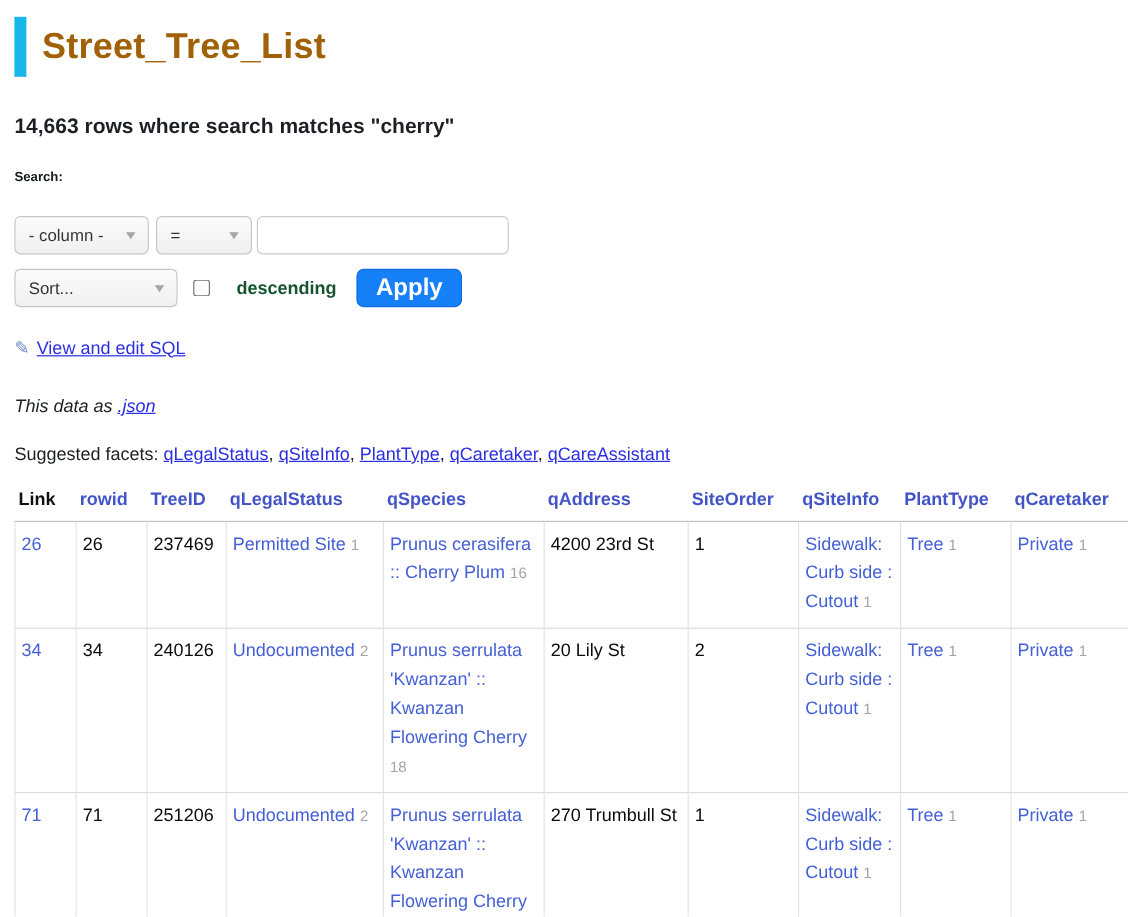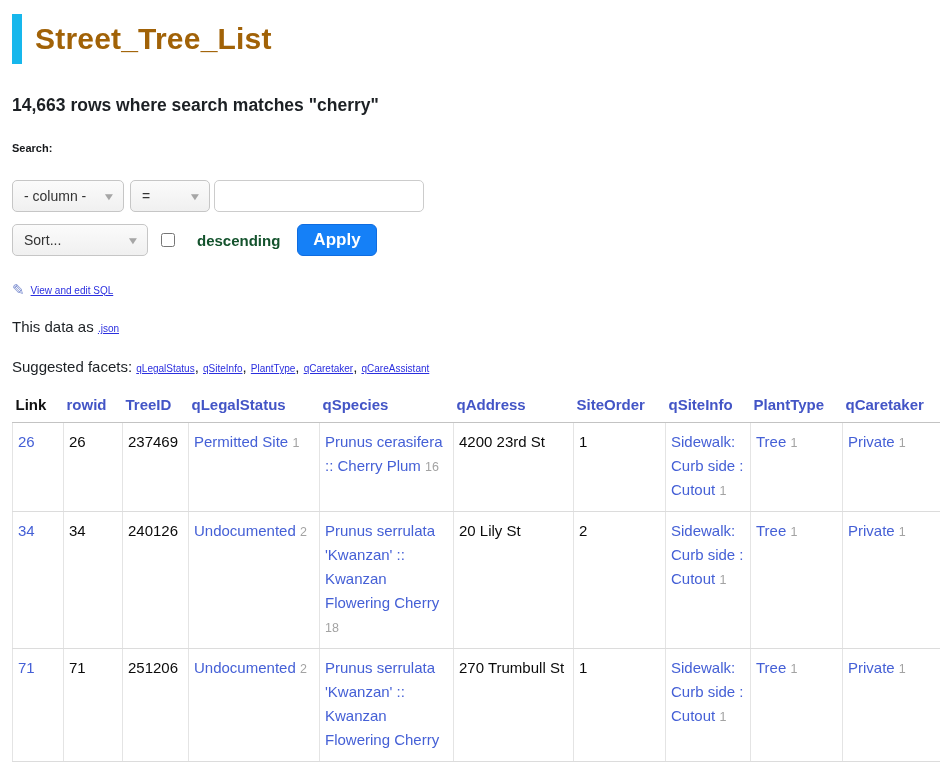--- a/index.html
+++ b/index.html
@@ -46,29 +46,29 @@
     font-family:"Liberation Sans",sans-serif;
   }
 
   .sort-row { margin-top:12px; display:flex; align-items:center; }
   .sort-select { width:136px; }
   .desc-checkbox { width:14px; height:14px; margin:0 0 0 13px; }
   .desc-label { font-weight:bold; font-size:15px; margin-left:22px; color:#14532d; }
   .apply-button {
     margin-left:17px; height:32px; padding:0 15px;
     background:#1580f7; border:1px solid #0f6ce0; border-radius:6px;
-    color:#fff; font-weight:bold; font-size:17px; font-family:"Liberation Sans",sans-serif;
+    color:#fff; font-weight:bold; font-size:20px; font-family:"Liberation Sans",sans-serif;
     cursor:pointer;
   }
 
   
-  a.blue-link { color:#2b2fdf; text-decoration:underline; font-size:10px; cursor:pointer; }
+  a.blue-link { color:#2b2fdf; text-decoration:underline; font-size:15px; cursor:pointer; }
   .sql-row { margin-top:25px; font-size:15px; display:flex; align-items:center; }
   .pencil { color:#7487cd; font-size:15px; margin-right:6px; }
-  .json-row { margin-top:19px; font-size:15px; color:#1c2024; }
+  .json-row { margin-top:31px; font-size:15px; color:#1c2024;font-style:italic; }
   .facets-row { margin-top:23px; font-size:15px; color:#1c2024; }
 
   
   table.data-table { border-collapse:collapse; table-layout:fixed; width:928px; margin-top:15px; }
   th {
     text-align:left; font-size:15px; font-weight:bold; color:#4355c6;
     padding:6px 4px 9px 3px; border-bottom:1px solid #c3c3c3; white-space:nowrap;
   }
   th.link-col { color:#111; }
   td {

